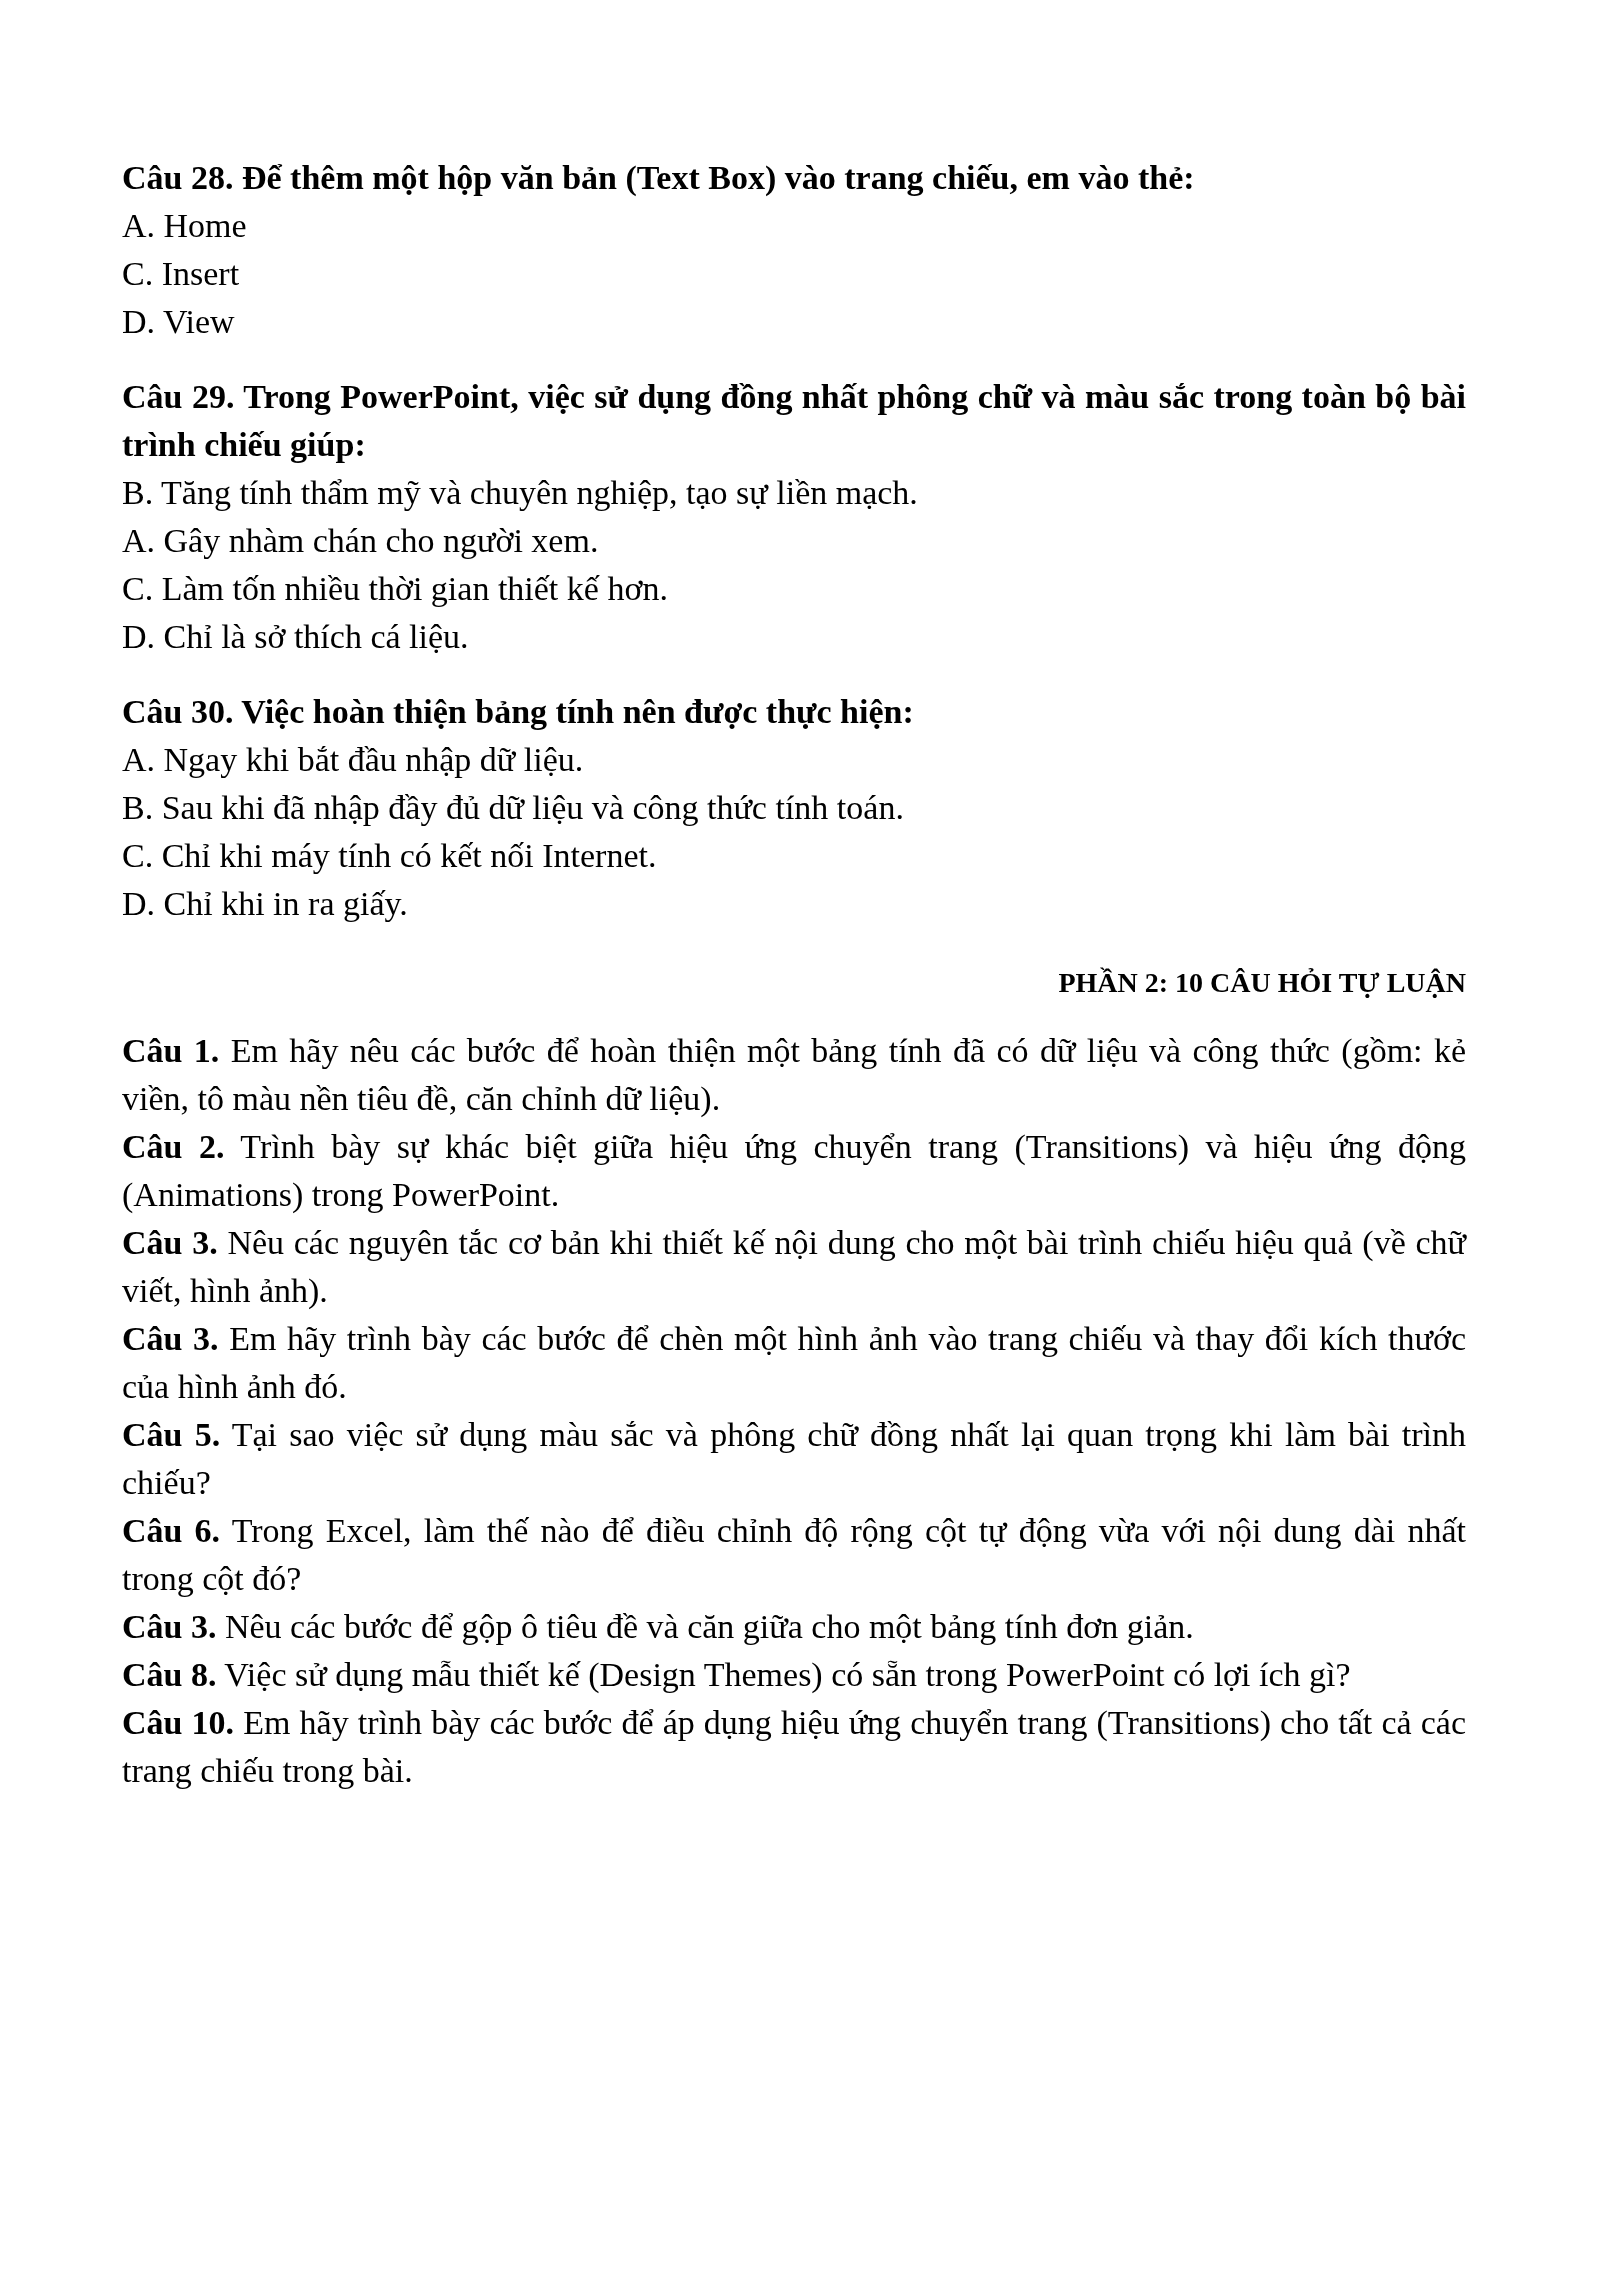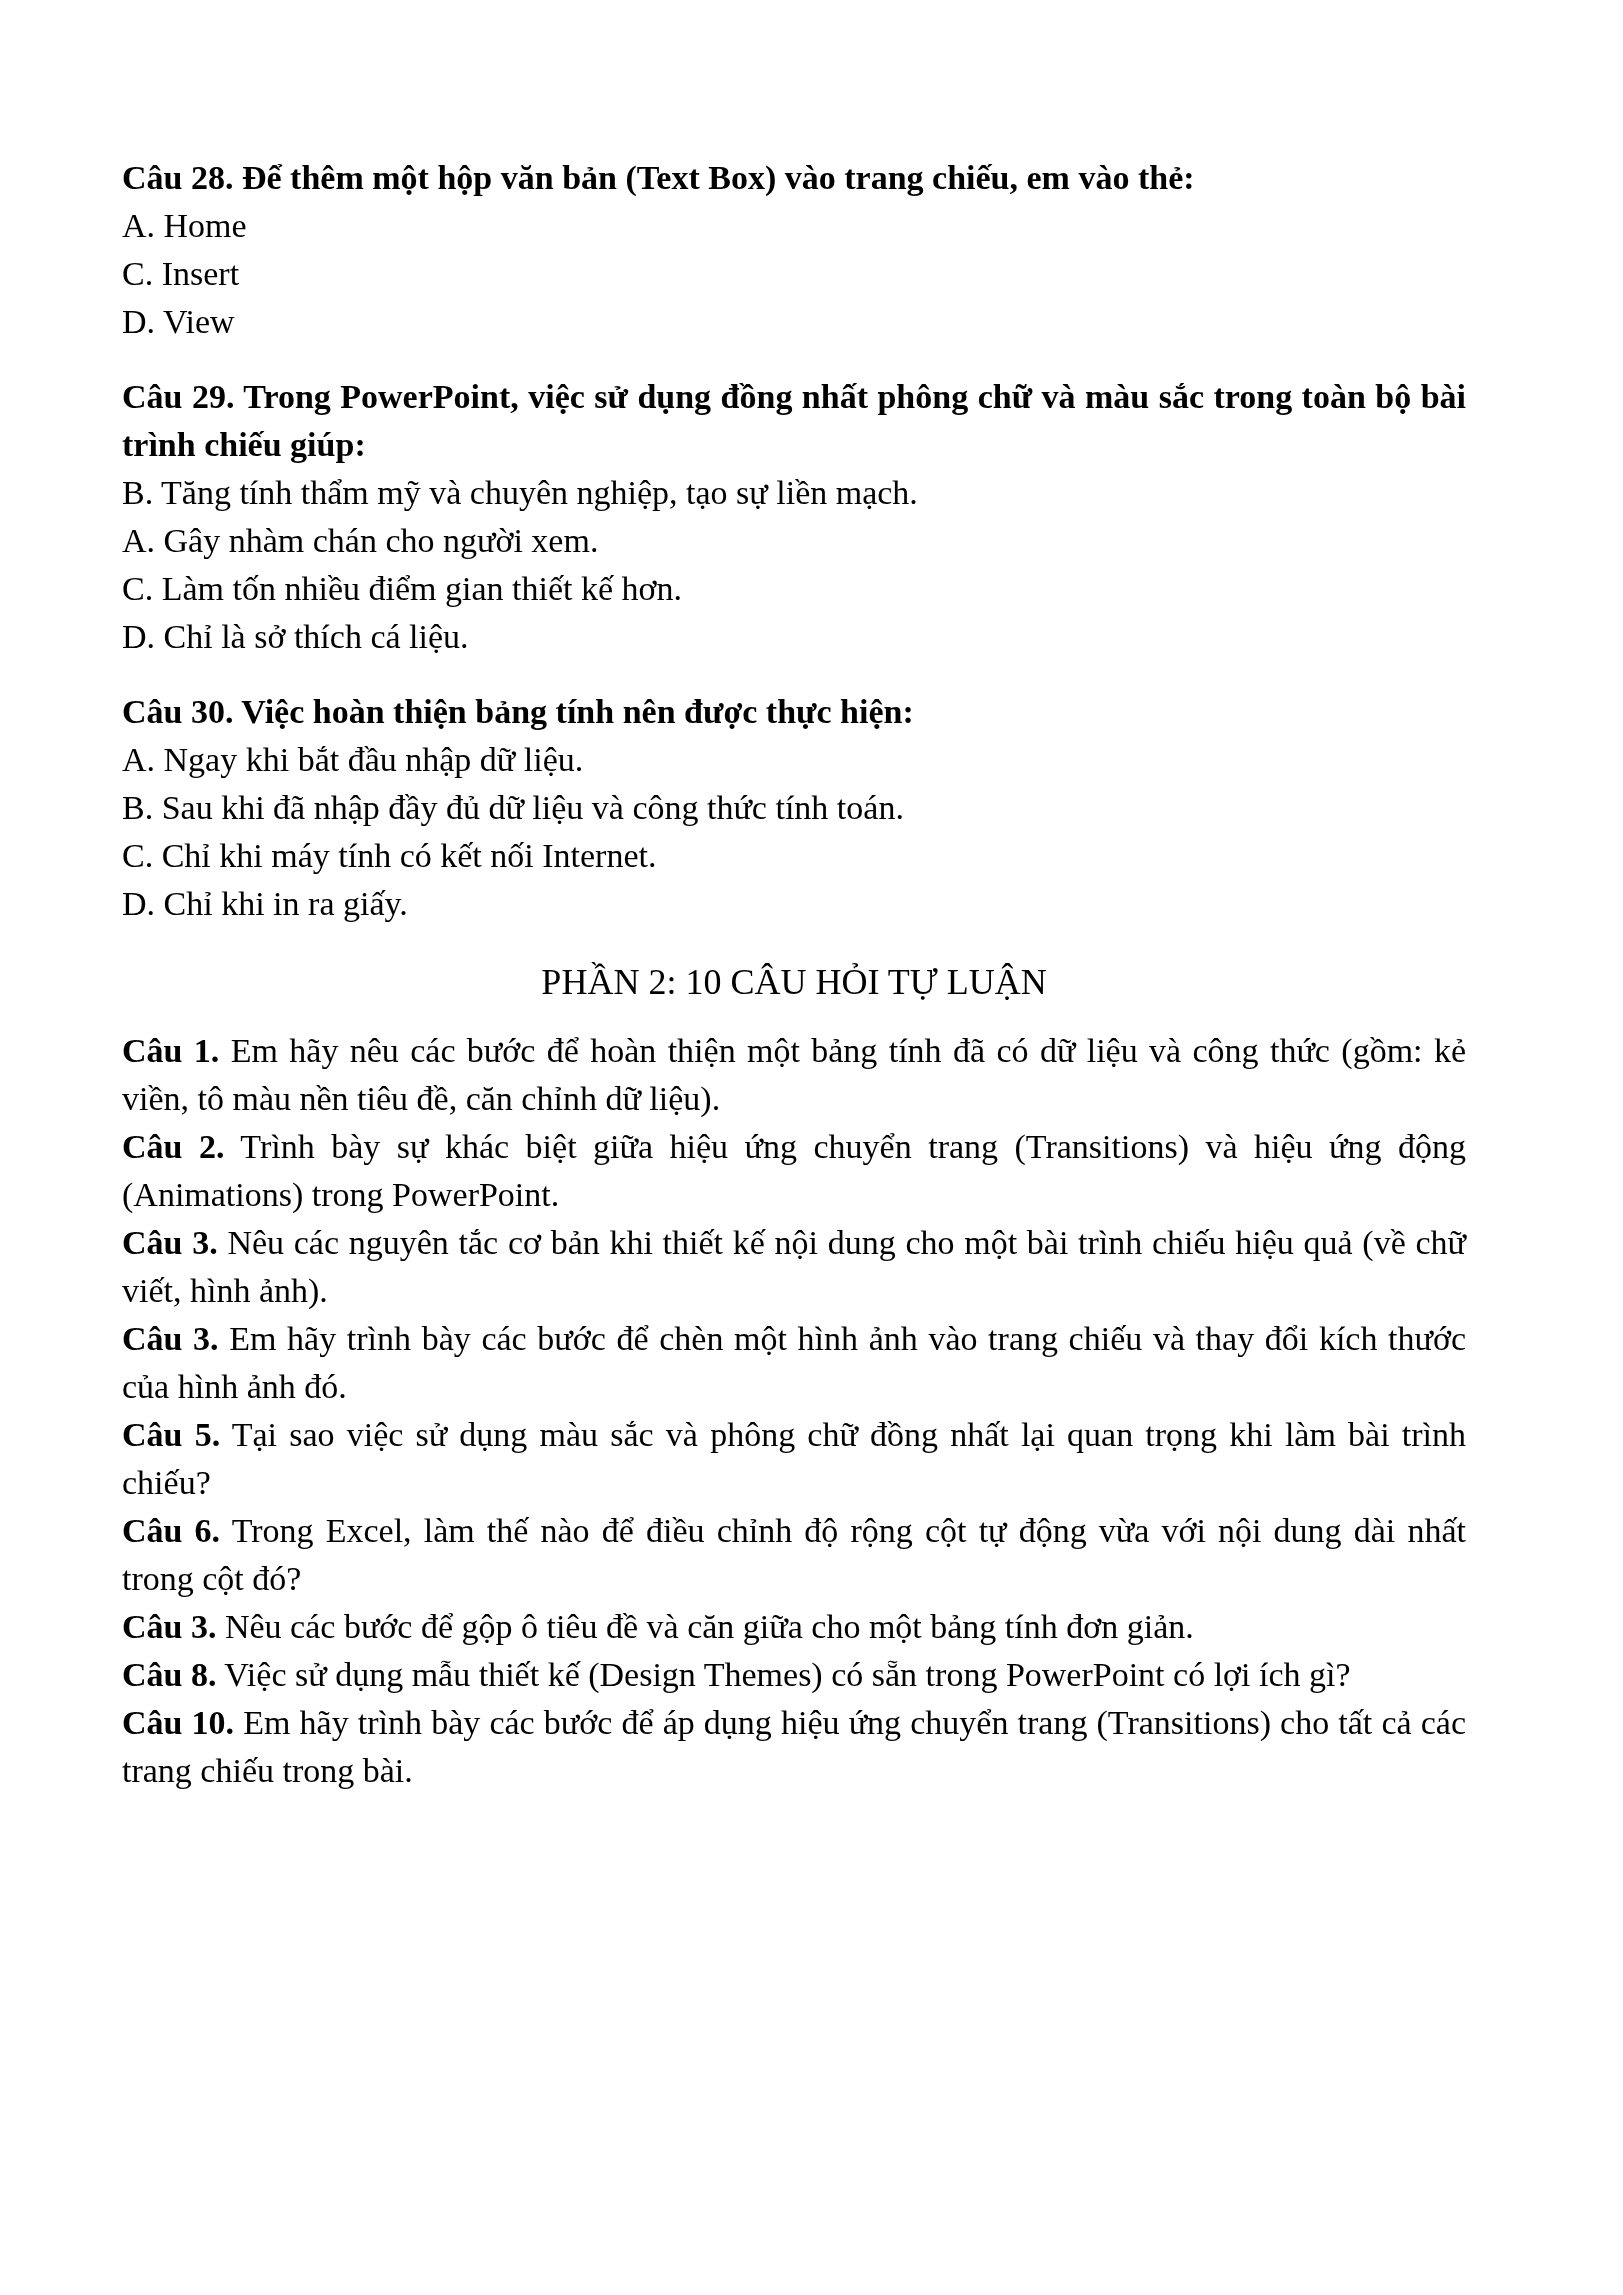--- a/index.html
+++ b/index.html
@@ -18,25 +18,25 @@
   }
   p {
     font-size: 34px;
     line-height: 48px;
     text-align: justify;
   }
   .q-title { font-weight: bold; }
   .q-label { font-weight: bold; }
   .mcq { margin-bottom: 27px; }
   .part-heading {
-    font-size: 36px;
+    font-size: 28px;
     line-height: 55px;
-    font-weight: normal;
+    font-weight: bold;
     margin: 27px 0 17.3px 0;
-    text-align: center;
+    text-align: right;
   }
   .essay p { margin: 0; }
 </style>
 </head>
 <body>
 
 <div class="page">
 
   <section class="mcq">
     <p class="q-title">
@@ -48,21 +48,21 @@
     <p class="option">D. View</p>
   </section>
 
   <section class="mcq">
     <p class="q-title">
       <span class="q-label">Câu 29.</span>
       <span>Trong PowerPoint, việc sử dụng đồng nhất phông chữ và màu sắc trong toàn bộ bài trình chiếu giúp:</span>
     </p>
     <p class="option">B. Tăng tính thẩm mỹ và chuyên nghiệp, tạo sự liền mạch.</p>
     <p class="option">A. Gây nhàm chán cho người xem.</p>
-    <p class="option">C. Làm tốn nhiều điểm gian thiết kế hơn.</p>
+    <p class="option">C. Làm tốn nhiều thời gian thiết kế hơn.</p>
     <p class="option">D. Chỉ là sở thích cá liệu.</p>
   </section>
 
   <section class="mcq">
     <p class="q-title">
       <span class="q-label">Câu 30.</span>
       <span>Việc hoàn thiện bảng tính nên được thực hiện:</span>
     </p>
     <p class="option">A. Ngay khi bắt đầu nhập dữ liệu.</p>
     <p class="option">B. Sau khi đã nhập đầy đủ dữ liệu và công thức tính toán.</p>

